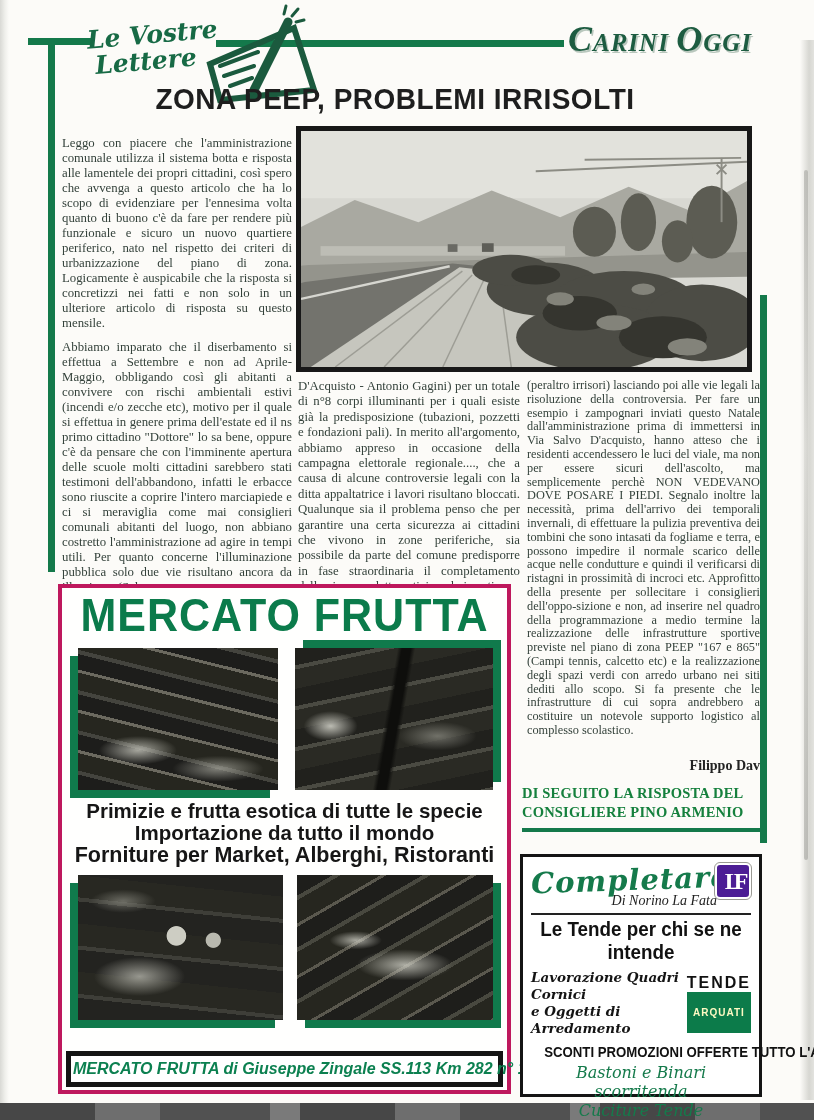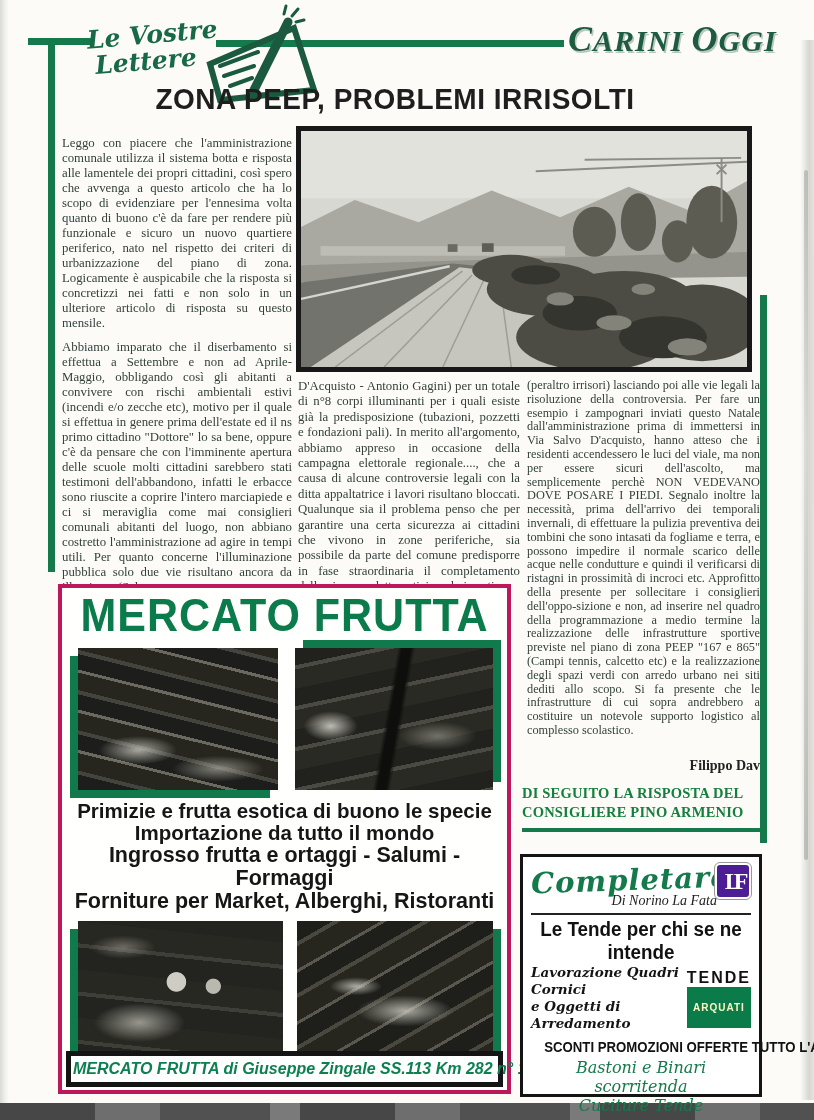--- a/index.html
+++ b/index.html
@@ -28,21 +28,21 @@
   .response-rule { left:522px; top:828px; width:238px; height:4px; }
 
   
   .logo-text { position:absolute; left:88px; top:22px; color:#176a45;
     font-family:"DejaVu Serif", serif; font-style:italic; font-weight:bold;
     font-size:25px; line-height:26px; transform:rotate(-5deg); }
   .logo-text .l2 { display:block; margin-left:6px; }
   .letter-pencil { position:absolute; left:196px; top:2px; }
   .masthead { position:absolute; left:568px; top:18px; width:210px;
     font-family:"Liberation Serif", serif; font-style:italic; font-weight:bold;
-    color:#1d5c41; font-size:30px; letter-spacing:1px;
+    color:#1d5c41; font-size:25px; letter-spacing:1px;
     text-shadow:1.5px 1.5px 0 rgba(140,165,150,.6); white-space:nowrap; }
   .masthead span { display:inline-block; text-transform:uppercase; }
   .masthead span::first-letter { font-size:36px; }
 
   .article-title { position:absolute; left:70px; top:84px; width:650px; text-align:center;
     font-family:"Liberation Sans", sans-serif; font-weight:bold; font-size:28px;
     letter-spacing:.5px; color:#1e1e1e; transform:scaleY(1.05); }
 
   
   .article-photo { position:absolute; left:296px; top:126px; width:456px; height:246px;
@@ -114,21 +114,21 @@
     color:#157a4b; font-size:29px; letter-spacing:1px; transform:rotate(-2deg);
     display:inline-block; margin-right:26px; }
   .lf-logo { position:absolute; right:0; top:0; width:36px; height:36px;
     background:#4c1d95; border:2px solid #fff; outline:1px solid #9a9a94; border-radius:5px;
     color:#fff; font-family:"Liberation Serif", serif; font-weight:bold; font-size:24px;
     line-height:33px; letter-spacing:-7px; text-align:center; }
   .comp-owner { display:block; text-align:right; margin:-4px 34px 2px 0;
     font-style:italic; font-size:14px; color:#222; }
   .comp-tagline { font-family:"Liberation Sans", sans-serif; font-weight:bold;
     font-size:20px; color:#111; margin-top:3px; transform:scaleX(.94); transform-origin:center; }
-  .comp-services { display:flex; align-items:center; justify-content:space-between; }
+  .comp-services { display:flex; align-items:center; justify-content:space-between; margin-top:5px; }
   .comp-serv-text { font-family:"DejaVu Serif", serif; font-style:italic; font-weight:bold;
     font-size:13.5px; line-height:17px; color:#141414; text-align:left; }
   .tende-arquati { font-family:"Liberation Sans", sans-serif; font-weight:900; }
   .tende-arquati .t1 { display:block; color:#111; font-size:16px; letter-spacing:2px; }
   .tende-arquati .t2 { display:block; color:#fef9c3; background:#0c7b4a; font-size:10px;
     letter-spacing:1px; padding:15px 4px; }
   .comp-promo { margin-top:6px; font-family:"Liberation Sans", sans-serif; font-weight:bold;
     font-size:15px; color:#111; white-space:nowrap; transform:scaleX(.88); transform-origin:center; }
   .comp-script { margin-top:3px; color:#157a4b; font-family:"DejaVu Serif", serif;
     font-style:italic; font-size:16px; line-height:19px; }
@@ -242,23 +242,22 @@
       <div class="ph-wrap off-bl">
         <div class="green-off"></div>
           <div class="ph ph-a"></div>
       </div>
       <div class="ph-wrap off-tr">
         <div class="green-off"></div>
           <div class="ph ph-b"></div>
       </div>
     </div>
     <div class="mercato-lines">
-      <span class="ln ln-s">Primizie e frutta esotica di buono le specie</span>
+      <span class="ln ln-s">Primizie e frutta esotica di tutte le specie</span>
       <span class="ln ln-s">Importazione da tutto il mondo</span>
-      <span class="ln ln-l">Ingrosso frutta e ortaggi - Salumi - Formaggi</span>
       <span class="ln ln-l">Forniture per Market, Alberghi, Ristoranti</span>
     </div>
     <div class="mercato-row">
       <div class="ph-wrap off-bl">
         <div class="green-off"></div>
           <div class="ph ph-c"></div>
       </div>
       <div class="ph-wrap off-br">
         <div class="green-off"></div>
           <div class="ph ph-d"></div>

